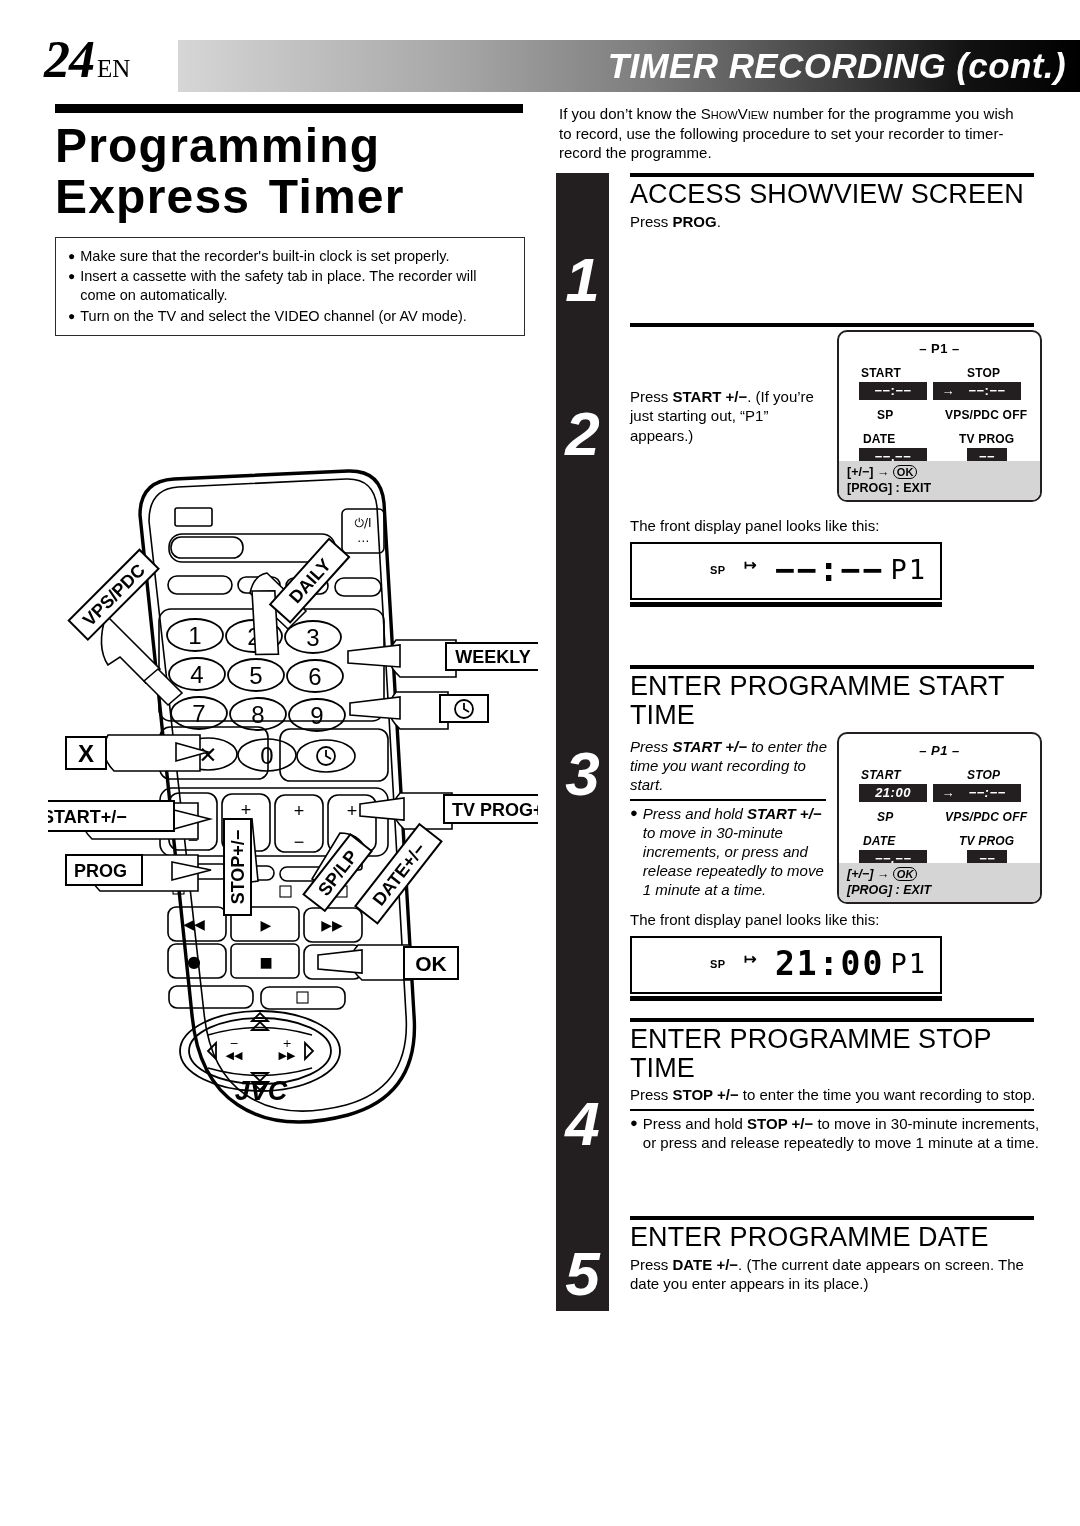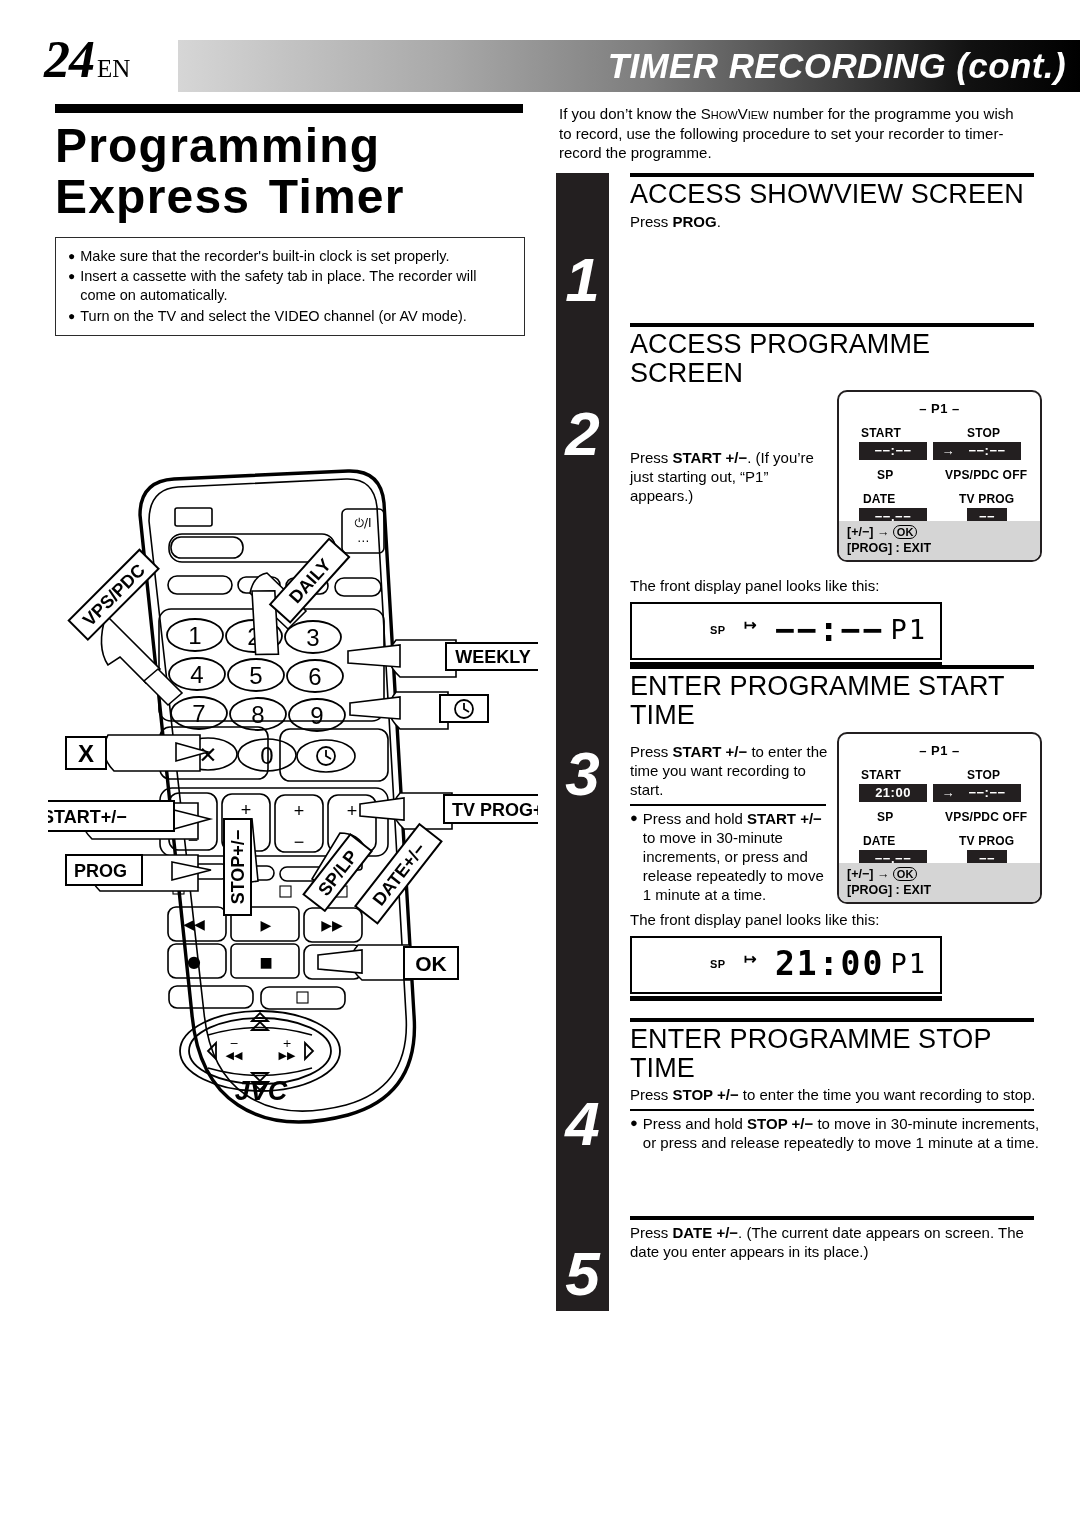--- a/index.html
+++ b/index.html
@@ -413,21 +413,20 @@
   <div class="step-content" style="top:0px">
     <div class="step-rule"></div>
     <div class="step-head">ACCESS SHOWVIEW SCREEN</div>
     <div class="step-body">
       <span>Press </span><b>PROG</b><span>.</span>
     </div>
   </div>
 
   <div class="step-content" style="top:150px">
     <div class="step-rule"></div>
-    <div class="step-head">ACCESS PROGRAMME SCREEN</div>
     <div style="display:flex; align-items:center;">
       <div style="width:200px" class="step-body">
         <span>Press </span><b>START +/−</b><span>. (If you’re just starting out, “P1” appears.)</span>
       </div>
       <div class="osd" style="margin-left:7px">
         <div class="osd-p1">– P1 –</div>
         <div class="osd-grid">
           <div class="osd-lbl" style="left:22px; top:10px;">START</div>
           <div class="osd-val" style="left:20px; top:26px; width:68px;">−−:−−</div>
           <div class="osd-arrow" style="left:94px; top:26px;">→</div>
@@ -452,21 +451,21 @@
       <div class="fp-arrow">↦</div>
       <div class="fp-digits">−−:−−</div>
       <div class="fp-pn">P1</div>
     </div>
     <div class="fp-under"></div>
   </div>
 
   <div class="step-content" style="top:492px">
     <div class="step-rule"></div>
     <div class="step-head">ENTER PROGRAMME START TIME</div>
-    <div style="display:flex; align-items:flex-end;">
+    <div style="display:flex; align-items:center;font-style:italic;">
       <div style="width:200px">
         <div class="step-body">
           <span>Press </span><b>START +/−</b><span> to enter the time you want recording to start.</span>
         </div>
         <div class="sep-rule" style="width:196px"></div>
         <div class="bullet-row">
           <span class="bullet-dot">●</span>
           <span class="step-body"><span>Press and hold </span><b>START +/−</b><span> to move in 30-minute increments, or press and release repeatedly to move 1 minute at a time.</span></span>
         </div>
       </div>
@@ -509,17 +508,18 @@
     </div>
     <div class="sep-rule wide"></div>
     <div class="bullet-row">
       <span class="bullet-dot">●</span>
       <span class="step-body"><span>Press and hold </span><b>STOP +/−</b><span> to move in 30-minute increments, or press and release repeatedly to move 1 minute at a time.</span></span>
     </div>
   </div>
 
   <div class="step-content" style="top:1043px">
     <div class="step-rule"></div>
+    <div class="step-head">ENTER PROGRAMME DATE</div>
     <div class="step-body">
       <span>Press </span><b>DATE +/−</b><span>. (The current date appears on screen. The date you enter appears in its place.)</span>
     </div>
   </div>
 </div>
 
 </body></html>

